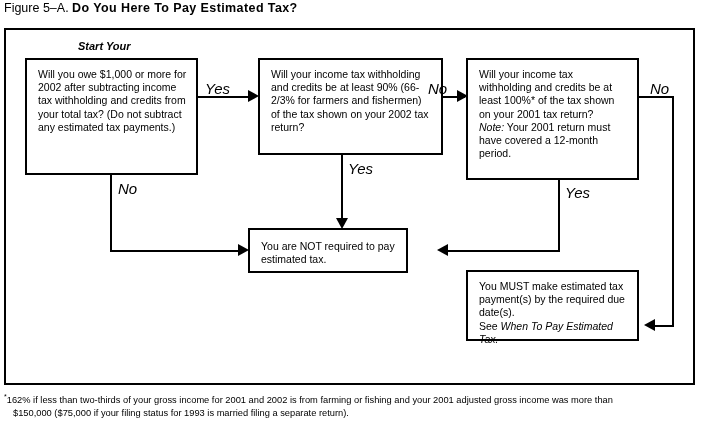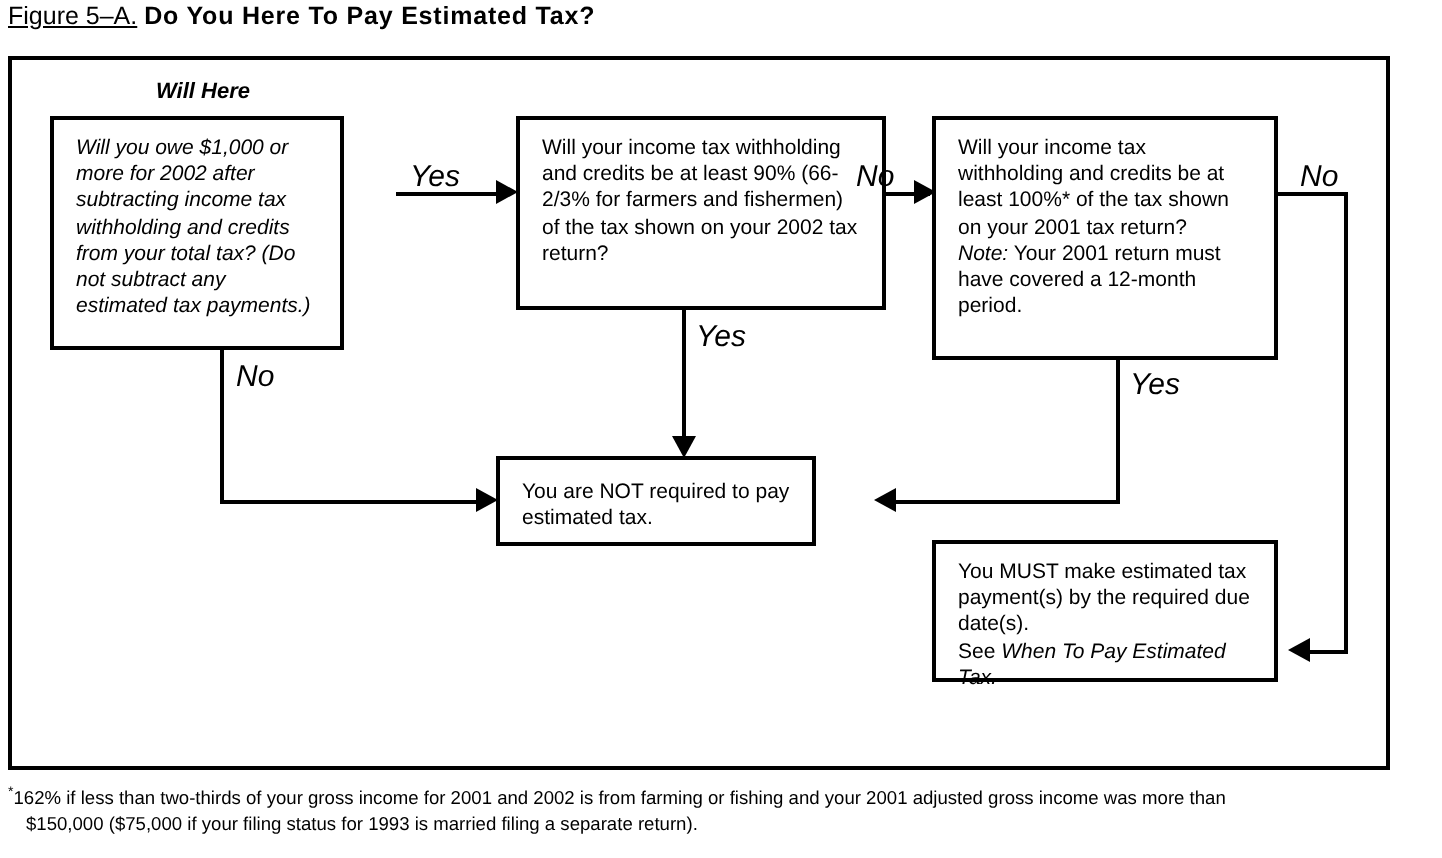--- a/index.html
+++ b/index.html
@@ -18,21 +18,20 @@
   #figure-title {
     position: absolute;
     left: 4px;
     top: 1px;
     font-size: 12.5px;
     white-space: nowrap;
     letter-spacing: 0px;
   }
   #figure-title .fig-num {
     font-weight: normal;
-    text-decoration: underline;
   }
   #figure-title .fig-name {
     font-weight: bold;
     letter-spacing: 0.4px;
   }
   #outer-frame {
     position: absolute;
     left: 4px;
     top: 28px;
     width: 691px;
@@ -120,23 +119,23 @@
 </head>
 <body>
 
 <div id="figure-title">
   <span class="fig-num">Figure 5–A.</span>
   <span class="fig-name">Do You Here To Pay Estimated Tax?</span>
 </div>
 
 <div id="outer-frame"></div>
 
-<div class="start-here" style="left:78px; top:40px;">Will Here</div>
+<div class="start-here" style="left:78px; top:40px;">Start Your</div>
 
-<div class="flow-box" style="left:25px; top:58px; width:147px; height:117px;font-style:italic;">
+<div class="flow-box" style="left:25px; top:58px; width:173px; height:117px;">
   <p class="para">Will you owe $1,000 or more for 2002 after subtracting income tax withholding and credits from your total tax? (Do not subtract any estimated tax payments.)</p>
 </div>
 
 <div class="edge-label" style="left:205px; top:80px;">Yes</div>
 <div class="line-h" style="left:198px; top:96px; width:54px;"></div>
 <div class="arrow arrow-right" style="left:248px; top:90px;"></div>
 
 <div class="edge-label" style="left:118px; top:180px;">No</div>
 <div class="line-v" style="left:110px; top:175px; height:77px;"></div>
 <div class="line-h" style="left:110px; top:250px; width:132px;"></div>

